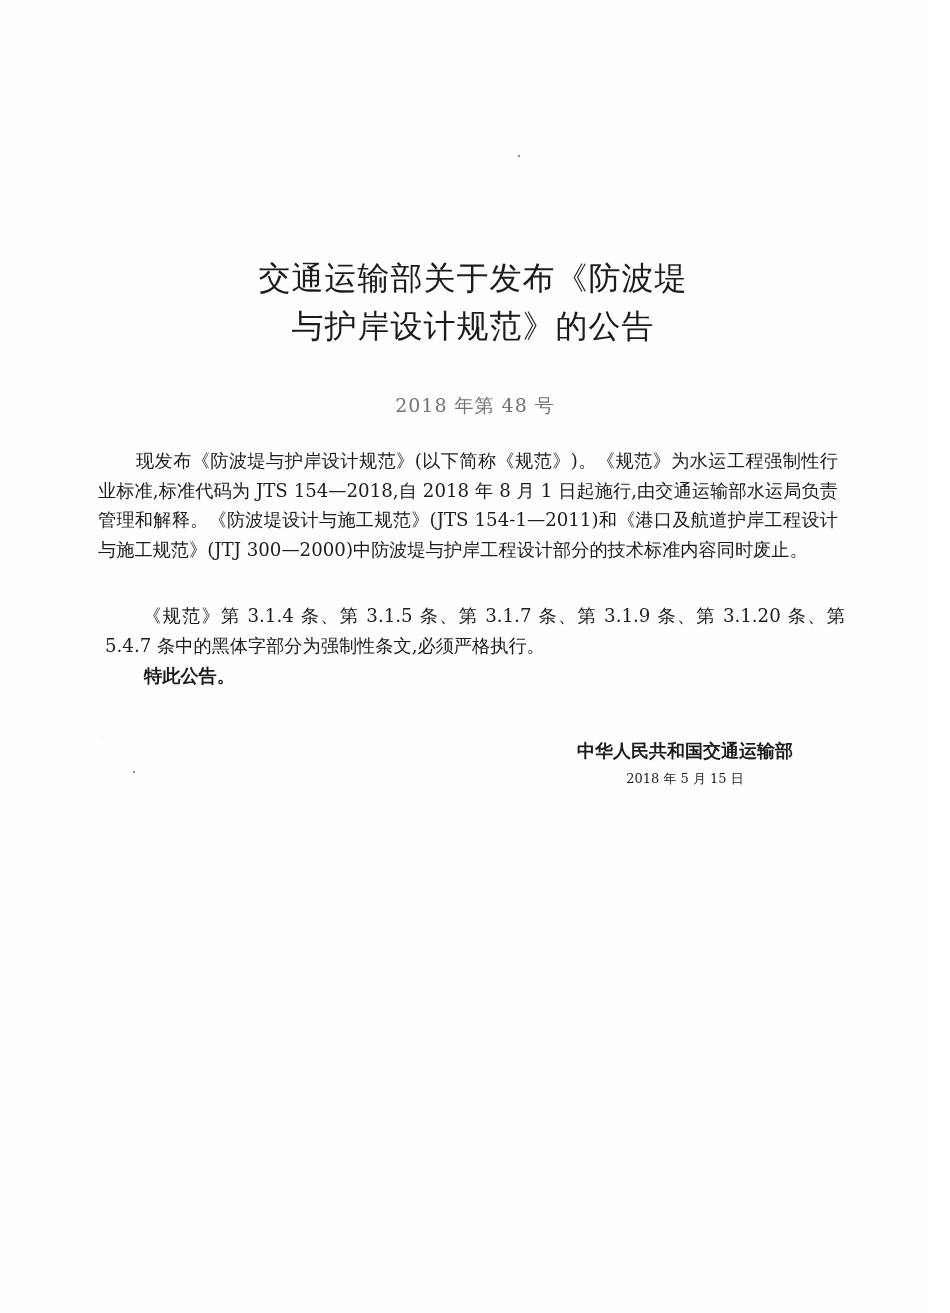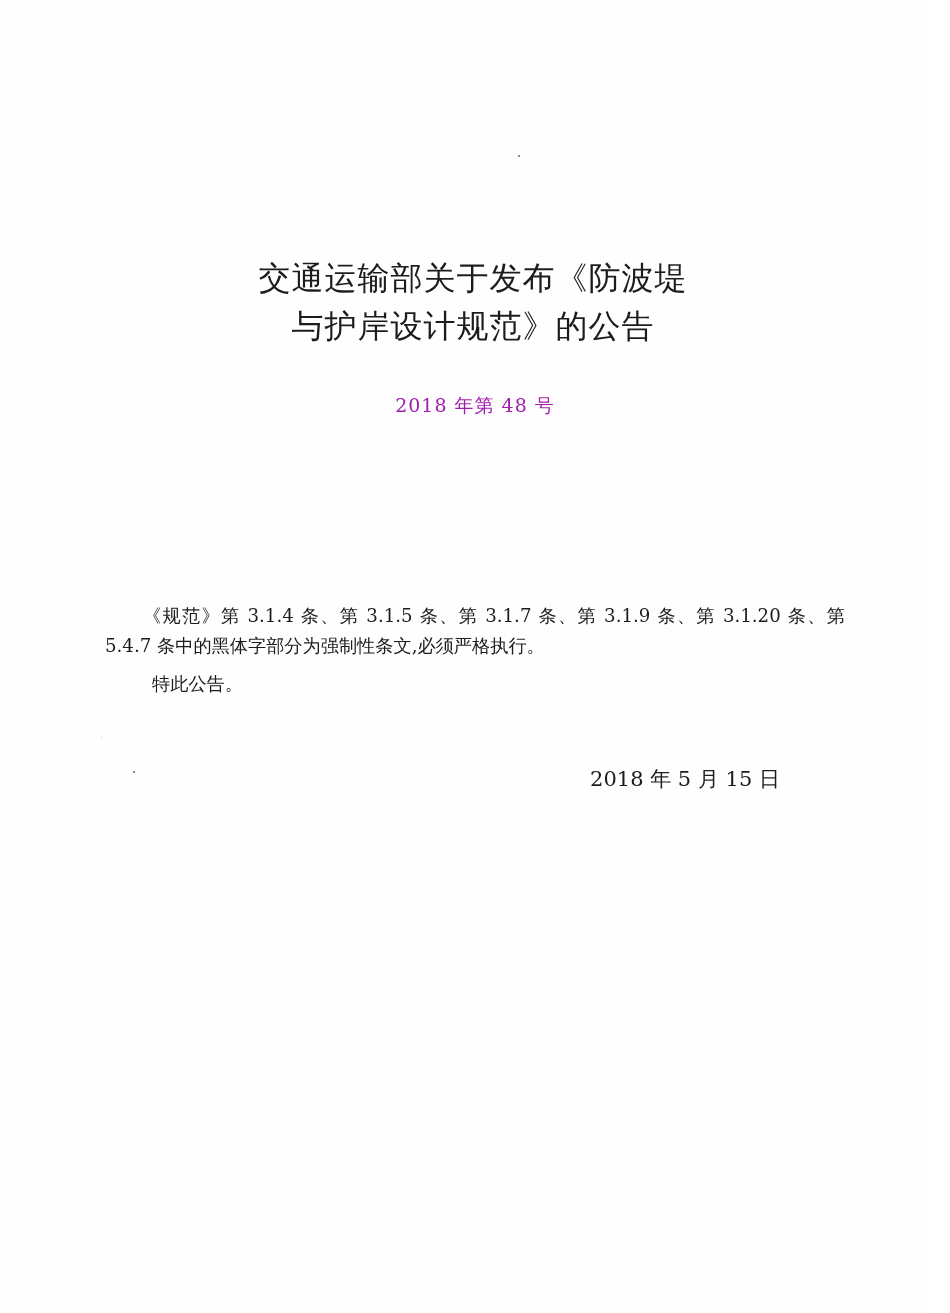--- a/index.html
+++ b/index.html
@@ -44,21 +44,21 @@
     .title.l1 { top: 254px; left: -2px; }
     .title.l2 { top: 302px; left: -2px; }
     .doc-number {
       position: absolute;
       top: 391px;
       left: 0;
       width: 950px;
       text-align: center;
       font-size: 19px;
       line-height: 28px;
-      color: #a21caf;
+      color: #737373;
       letter-spacing: 1px;
     }
     .body-text {
       position: absolute;
       left: 98px;
       width: 740px;
       font-size: 18.2px;
       line-height: 29.5px;
       color: #1c1c1c;
       text-align: justify;
@@ -76,34 +76,36 @@
     }
     .sign.org {
       top: 737px;
       font-family: "DejaVu Sans", "Liberation Sans", sans-serif;
       font-weight: bold;
       font-size: 18px;
       line-height: 28px;
     }
     .sign.date {
       top: 765px;
-      font-size: 21px;
+      font-size: 13px;
       line-height: 28px;
     }
   </style>
 </head>
 <body>
 
 <div class="page">
   <div class="speck" style="left:518px; top:155px;"></div>
   <div class="speck" style="left:101px; top:737px; width:1px; height:1px; background:#bbb;"></div>
   <div class="speck" style="left:133px; top:771px;"></div>
 
   <h1 class="title l1" style="margin:0;">交通运输部关于发布《防波堤</h1>
   <h1 class="title l2" style="margin:0;">与护岸设计规范》的公告</h1>
 
   <div class="doc-number">2018 年第 48 号</div>
 
+  <p class="body-text para1 indent" style="margin:0;">现发布《防波堤与护岸设计规范》(以下简称《规范》)。《规范》为水运工程强制性行业标准,标准代码为 JTS 154—2018,自 2018 年 8 月 1 日起施行,由交通运输部水运局负责管理和解释。《防波堤设计与施工规范》(JTS 154-1—2011)和《港口及航道护岸工程设计与施工规范》(JTJ 300—2000)中防波堤与护岸工程设计部分的技术标准内容同时废止。</p>
   <p class="body-text para2 indent" style="margin:7px;">《规范》第 3.1.4 条、第 3.1.5 条、第 3.1.7 条、第 3.1.9 条、第 3.1.20 条、第 5.4.7 条中的黑体字部分为强制性条文,必须严格执行。</p>
-  <p class="body-text para3 indent" style="margin:16px;">特此公告。</p>
+  <p class="body-text para3 indent" style="margin:8px;font-weight:bold;">特此公告。</p>
 
+  <div class="sign org">中华人民共和国交通运输部</div>
   <div class="sign date">2018 年 5 月 15 日</div>
 </div>
 
 </body></html>

